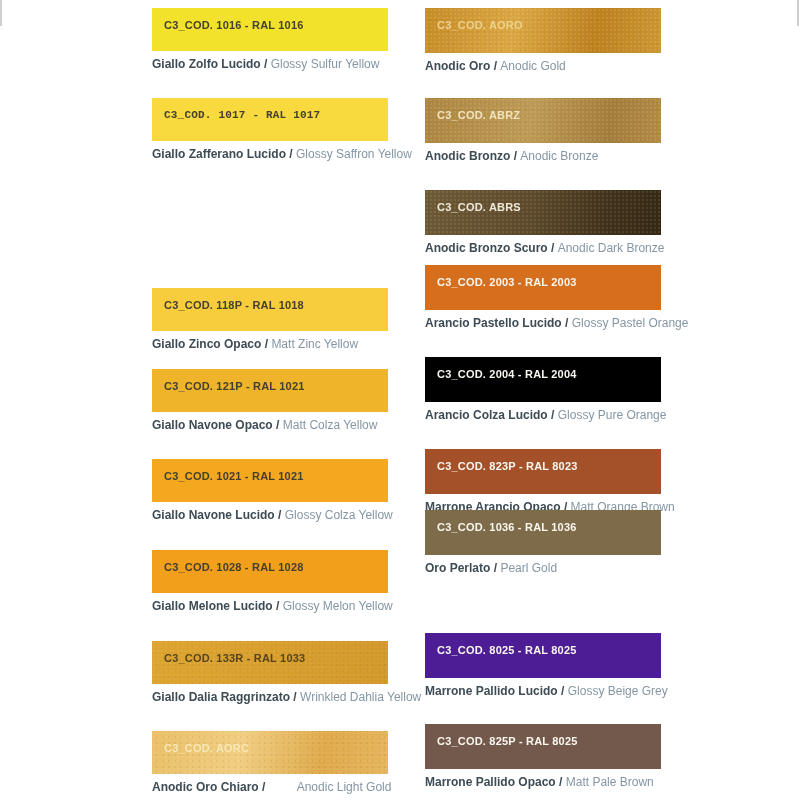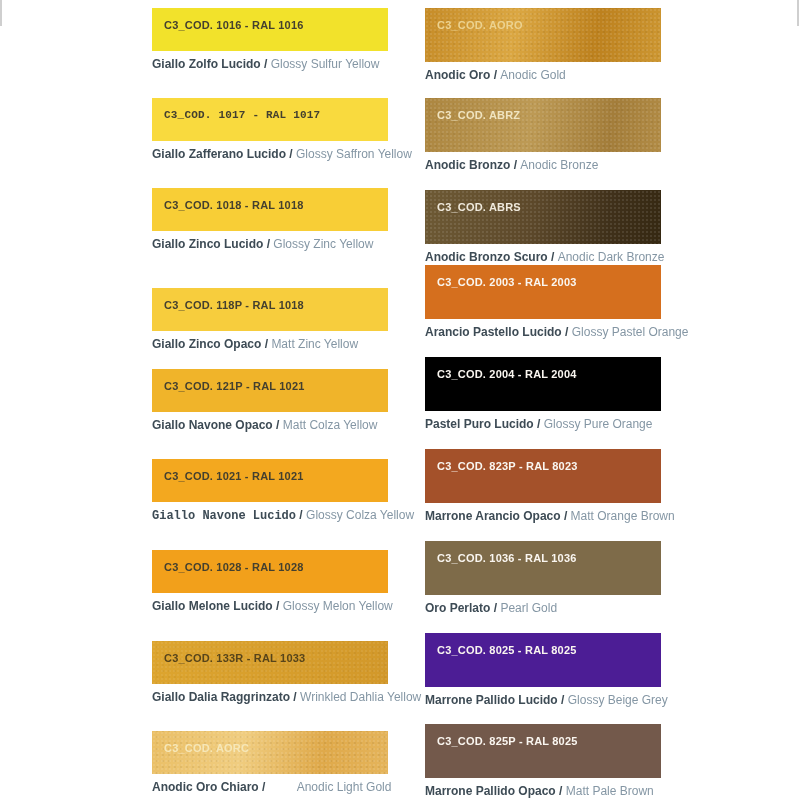--- a/index.html
+++ b/index.html
@@ -8,21 +8,21 @@
     font-family:"Liberation Sans",sans-serif;
     position:relative;overflow:hidden;
   }
   .canvas{position:relative;width:800px;height:800px;background:#ffffff;}
   .edge-mark{position:absolute;top:0;width:2px;height:26px;background:#cfcfcf;}
   .edge-left{left:0;} .edge-right{right:1px;}
   .row{position:absolute;width:236px;}
   .col-left{left:152px;}
   .col-right{left:425px;}
   .swatch{position:relative;height:43px;overflow:hidden;}
-  .col-right .swatch{height:54px;text-decoration:underline;}
+  .col-right .swatch{height:45px;text-decoration:underline;}
   .code{
     position:absolute;top:11px;left:12px;z-index:2;
     font-size:11px;font-weight:bold;letter-spacing:.2px;white-space:nowrap;
   }
   .caption{margin-top:6px;font-size:12px;line-height:14px;white-space:nowrap;}
   .it,.sep{font-weight:bold;}
   .metallic::after,.wrinkled::after{
     content:"";position:absolute;inset:0;z-index:1;
     background-image:
       radial-gradient(rgba(255,255,255,.55) .5px, transparent 1.2px),
@@ -47,46 +47,40 @@
     <div class="caption"><span class="it" style="color: rgb(61, 75, 85);">Giallo Zolfo Lucido</span><span class="sep" style="color: rgb(61, 75, 85);"> / </span><span class="en" style="color: rgb(132, 150, 164);">Glossy Sulfur Yellow</span></div>
   </div>
 
   <div class="row col-left" style="top:98px">
     <div class="swatch flat" style="background: rgb(249, 218, 62);">
       <span class="code" style="color: rgb(68, 64, 47); font-family: Liberation Mono, monospace;">C3_COD. 1017 - RAL 1017</span>
     </div>
     <div class="caption"><span class="it" style="color: rgb(61, 75, 85);">Giallo Zafferano Lucido</span><span class="sep" style="color: rgb(61, 75, 85);"> / </span><span class="en" style="color: rgb(132, 150, 164);">Glossy Saffron Yellow</span></div>
   </div>
 
-  <div class="row col-left" style="top:188px">
-    <div class="swatch flat" style="background: rgb(248, 206, 54);">
-      <span class="code" style="color: rgb(68, 64, 47);">C3_COD. 1018 - RAL 1018</span>
-    </div>
-    <div class="caption"><span class="it" style="color: rgb(61, 75, 85);">Giallo Zinco Lucido</span><span class="sep" style="color: rgb(61, 75, 85);"> / </span><span class="en" style="color: rgb(132, 150, 164);">Glossy Zinc Yellow</span></div>
-  </div>
 
   <div class="row col-left" style="top:288px">
     <div class="swatch flat" style="background: rgb(247, 205, 61);">
       <span class="code" style="color: rgb(68, 64, 47);">C3_COD. 118P - RAL 1018</span>
     </div>
     <div class="caption"><span class="it" style="color: rgb(61, 75, 85);">Giallo Zinco Opaco</span><span class="sep" style="color: rgb(61, 75, 85);"> / </span><span class="en" style="color: rgb(132, 150, 164);">Matt Zinc Yellow</span></div>
   </div>
 
   <div class="row col-left" style="top:369px">
     <div class="swatch flat" style="background: rgb(240, 180, 42); padding-left: 29px;">
       <span class="code" style="color: rgb(68, 64, 47);">C3_COD. 121P - RAL 1021</span>
     </div>
     <div class="caption"><span class="it" style="color: rgb(61, 75, 85);">Giallo Navone Opaco</span><span class="sep" style="color: rgb(61, 75, 85);"> / </span><span class="en" style="color: rgb(132, 150, 164);">Matt Colza Yellow</span></div>
   </div>
 
   <div class="row col-left" style="top:459px">
     <div class="swatch flat" style="background: rgb(243, 168, 31);">
       <span class="code" style="color: rgb(68, 64, 47);">C3_COD. 1021 - RAL 1021</span>
     </div>
-    <div class="caption"><span class="it" style="color: rgb(61, 75, 85); font-family: Liberation Mono, monospace;">Giallo Navone Lucido</span><span class="sep" style="color: rgb(61, 75, 85);"> / </span><span class="en" style="color: rgb(132, 150, 164);">Glossy Colza Yellow</span></div>
+    <div class="caption"><span class="it" style="color: rgb(61, 75, 85);">Giallo Navone Lucido</span><span class="sep" style="color: rgb(61, 75, 85);"> / </span><span class="en" style="color: rgb(132, 150, 164);">Glossy Colza Yellow</span></div>
   </div>
 
   <div class="row col-left" style="top:550px">
     <div class="swatch flat" style="background: rgb(242, 160, 27);">
       <span class="code" style="color: rgb(68, 64, 47);">C3_COD. 1028 - RAL 1028</span>
     </div>
     <div class="caption"><span class="it" style="color: rgb(61, 75, 85);">Giallo Melone Lucido</span><span class="sep" style="color: rgb(61, 75, 85);"> / </span><span class="en" style="color: rgb(132, 150, 164);">Glossy Melon Yellow</span></div>
   </div>
 
   <div class="row col-left" style="top:641px">
@@ -128,31 +122,31 @@
     <div class="swatch flat" style="background: rgb(213, 111, 30);">
       <span class="code" style="color: rgb(250, 246, 240);">C3_COD. 2003 - RAL 2003</span>
     </div>
     <div class="caption"><span class="it" style="color: rgb(61, 75, 85);">Arancio Pastello Lucido</span><span class="sep" style="color: rgb(61, 75, 85);"> / </span><span class="en" style="color: rgb(132, 150, 164);">Glossy Pastel Orange</span></div>
   </div>
 
   <div class="row col-right" style="top:357px">
     <div class="swatch flat" style="background: #000000;">
       <span class="code" style="color: rgb(250, 246, 240);">C3_COD. 2004 - RAL 2004</span>
     </div>
-    <div class="caption"><span class="it" style="color: rgb(61, 75, 85);">Pastel Puro Lucido</span><span class="sep" style="color: rgb(61, 75, 85);"> / </span><span class="en" style="color: rgb(132, 150, 164);">Glossy Pure Orange</span></div>
+    <div class="caption"><span class="it" style="color: rgb(61, 75, 85);">Arancio Colza Lucido</span><span class="sep" style="color: rgb(61, 75, 85);"> / </span><span class="en" style="color: rgb(132, 150, 164);">Glossy Pure Orange</span></div>
   </div>
 
   <div class="row col-right" style="top:449px">
     <div class="swatch flat" style="background: rgb(164, 81, 42);">
       <span class="code" style="color: rgb(250, 246, 240);">C3_COD. 823P - RAL 8023</span>
     </div>
     <div class="caption"><span class="it" style="color: rgb(61, 75, 85);">Marrone Arancio Opaco</span><span class="sep" style="color: rgb(61, 75, 85);"> / </span><span class="en" style="color: rgb(132, 150, 164);">Matt Orange Brown</span></div>
   </div>
 
-  <div class="row col-right" style="top:541px">
+  <div class="row col-right" style="top:510px">
     <div class="swatch flat" style="background: rgb(126, 107, 73);">
       <span class="code" style="color: rgb(250, 246, 240);">C3_COD. 1036 - RAL 1036</span>
     </div>
     <div class="caption"><span class="it" style="color: rgb(61, 75, 85);">Oro Perlato</span><span class="sep" style="color: rgb(61, 75, 85);"> / </span><span class="en" style="color: rgb(132, 150, 164);">Pearl Gold</span></div>
   </div>
 
   <div class="row col-right" style="top:633px">
     <div class="swatch flat" style="background: #4c1d95;">
       <span class="code" style="color: rgb(250, 246, 240);">C3_COD. 8025 - RAL 8025</span>
     </div>

